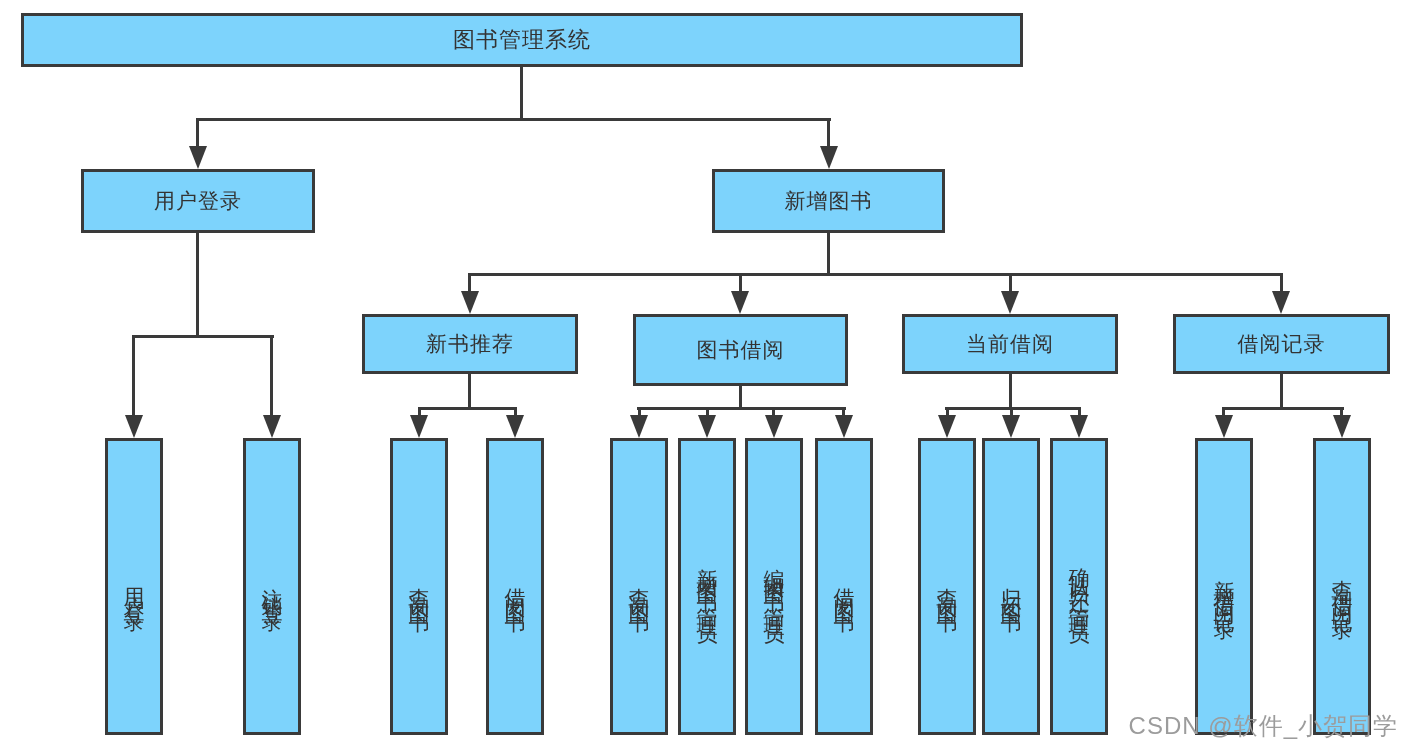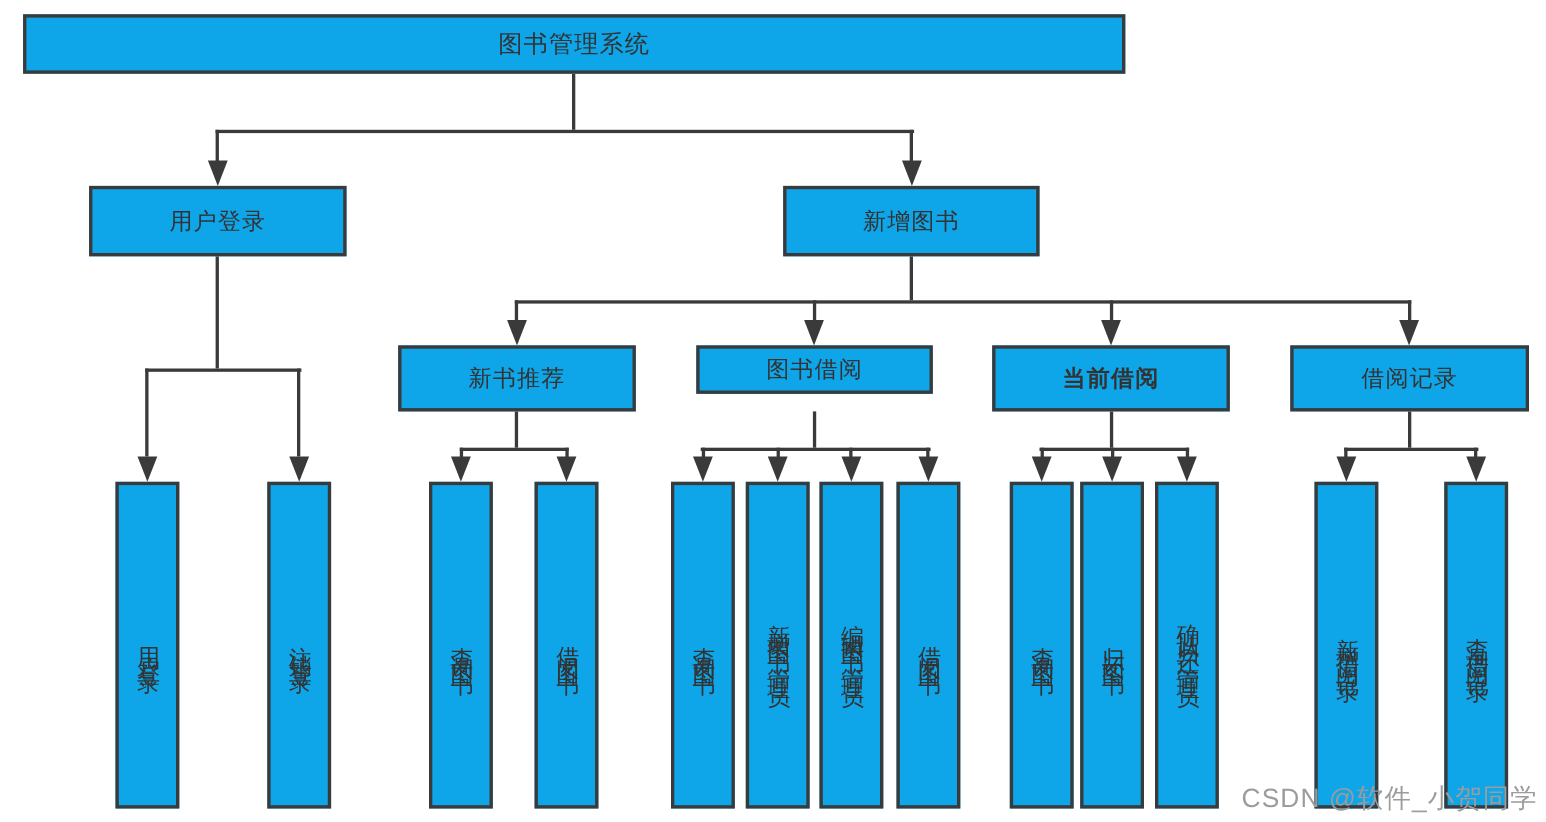--- a/index.html
+++ b/index.html
@@ -1,21 +1,21 @@
 <!DOCTYPE html>
 <html><head>
 <meta charset="utf-8">
 <style>
   html,body{margin:0;padding:0;background:#fff;}
   #canvas{
     position:relative;width:1405px;height:747px;background:#ffffff;overflow:hidden;
     font-family:"Liberation Sans","DejaVu Sans",sans-serif;
   }
   .box{
-    position:absolute;background:#0ea5e9;border:3px solid #3a3a3a;box-sizing:border-box;
+    position:absolute;background:#7dd3fc;border:3px solid #3a3a3a;box-sizing:border-box;
     display:flex;align-items:center;justify-content:center;
     color:#333333;font-size:21px;letter-spacing:1px;z-index:2;
   }
   .root-box{font-size:22px;}
   .vbox{
     writing-mode:vertical-rl;text-orientation:mixed;
     letter-spacing:8px;line-height:1.15;font-size:21px;
   }
   .hline,.vline{position:absolute;background:#3a3a3a;z-index:1;}
   .hline{height:3px;}
@@ -43,24 +43,24 @@
     <span>用户登录</span>
   </div>
 
   <div class="box" style="left:712px;top:169px;width:233px;height:64px;">
     <span>新增图书</span>
   </div>
 
   <div class="box" style="left:362px;top:314px;width:216px;height:60px;">
     <span>新书推荐</span>
   </div>
-  <div class="box" style="left:633px;top:314px;width:215px;height:44px;">
+  <div class="box" style="left:633px;top:314px;width:215px;height:72px;">
     <span>图书借阅</span>
   </div>
-  <div class="box" style="left:902px;top:314px;width:216px;height:60px;font-weight:bold;">
+  <div class="box" style="left:902px;top:314px;width:216px;height:60px;">
     <span>当前借阅</span>
   </div>
   <div class="box" style="left:1173px;top:314px;width:217px;height:60px;">
     <span>借阅记录</span>
   </div>
 
   <div class="box vbox" style="left:105px;top:438px;width:58px;height:297px;">
     <span>用户登录</span>
   </div>
   <div class="box vbox" style="left:243px;top:438px;width:58px;height:297px;">

